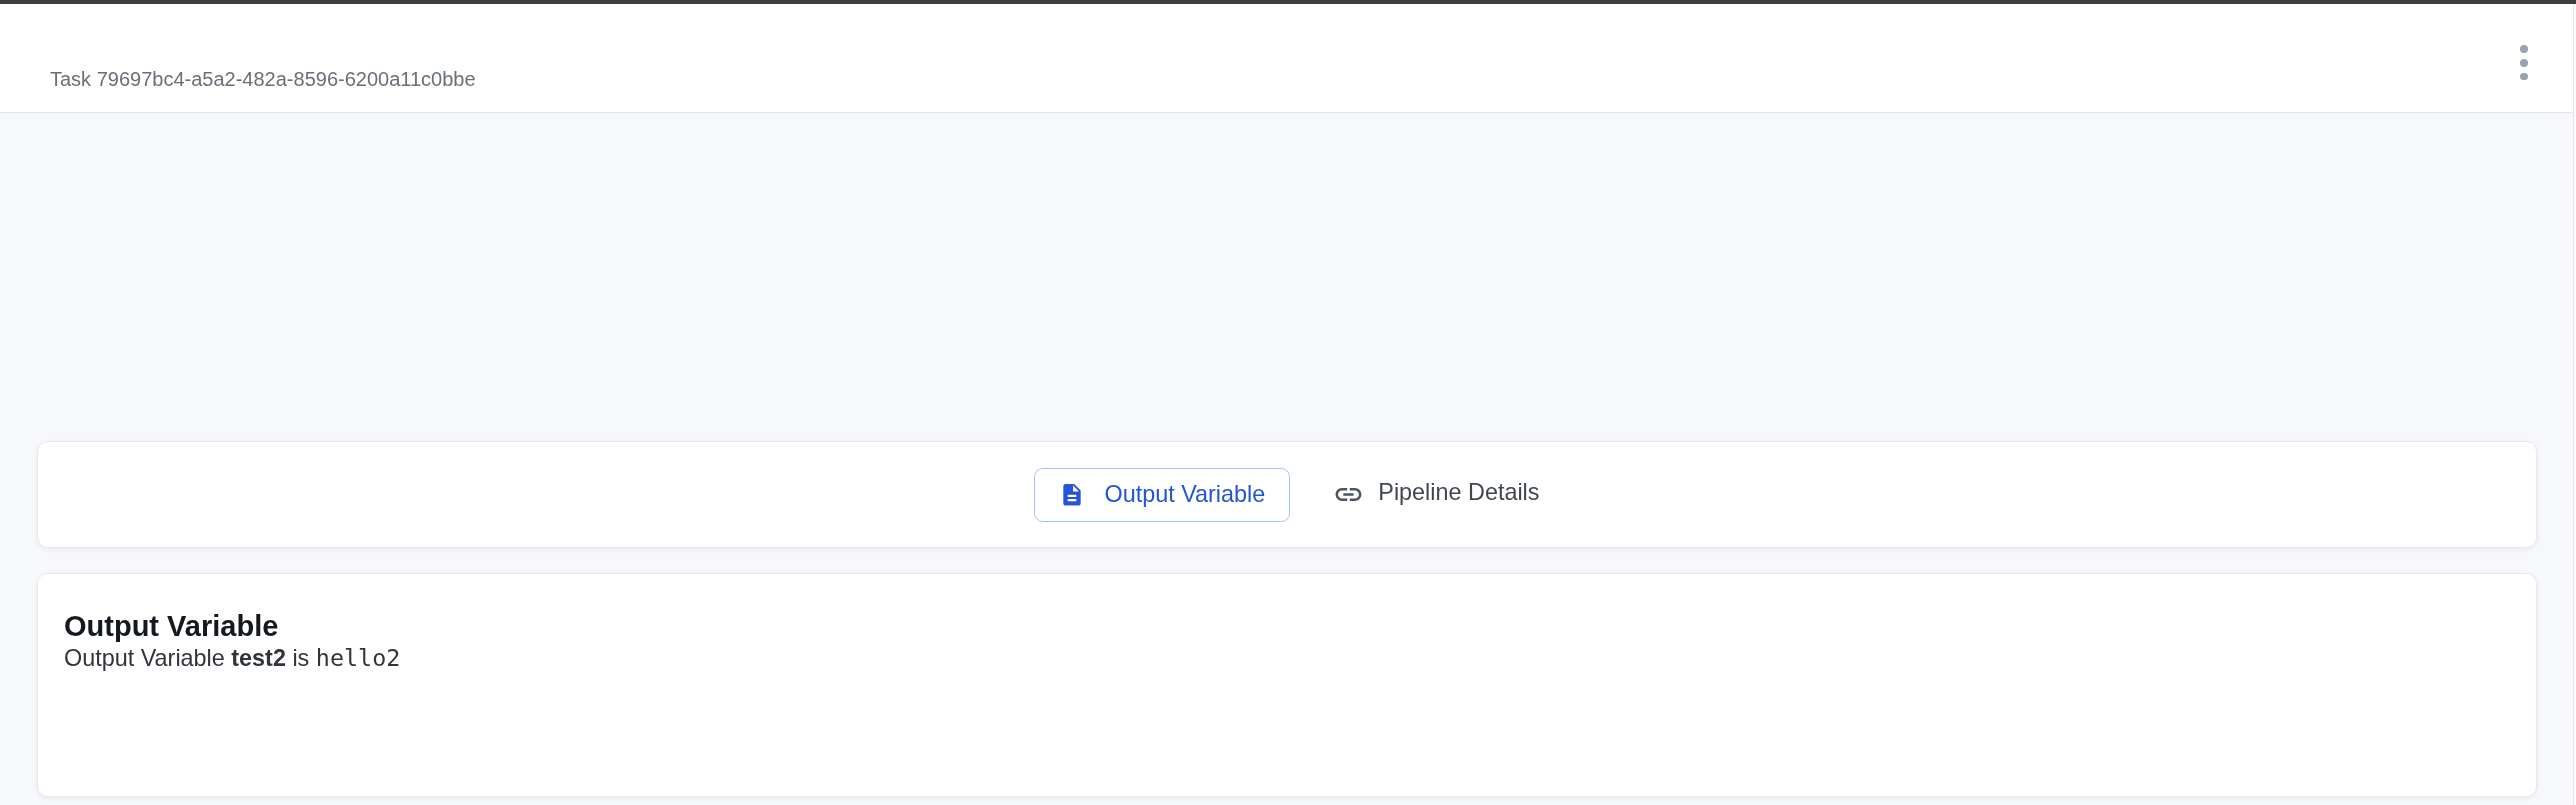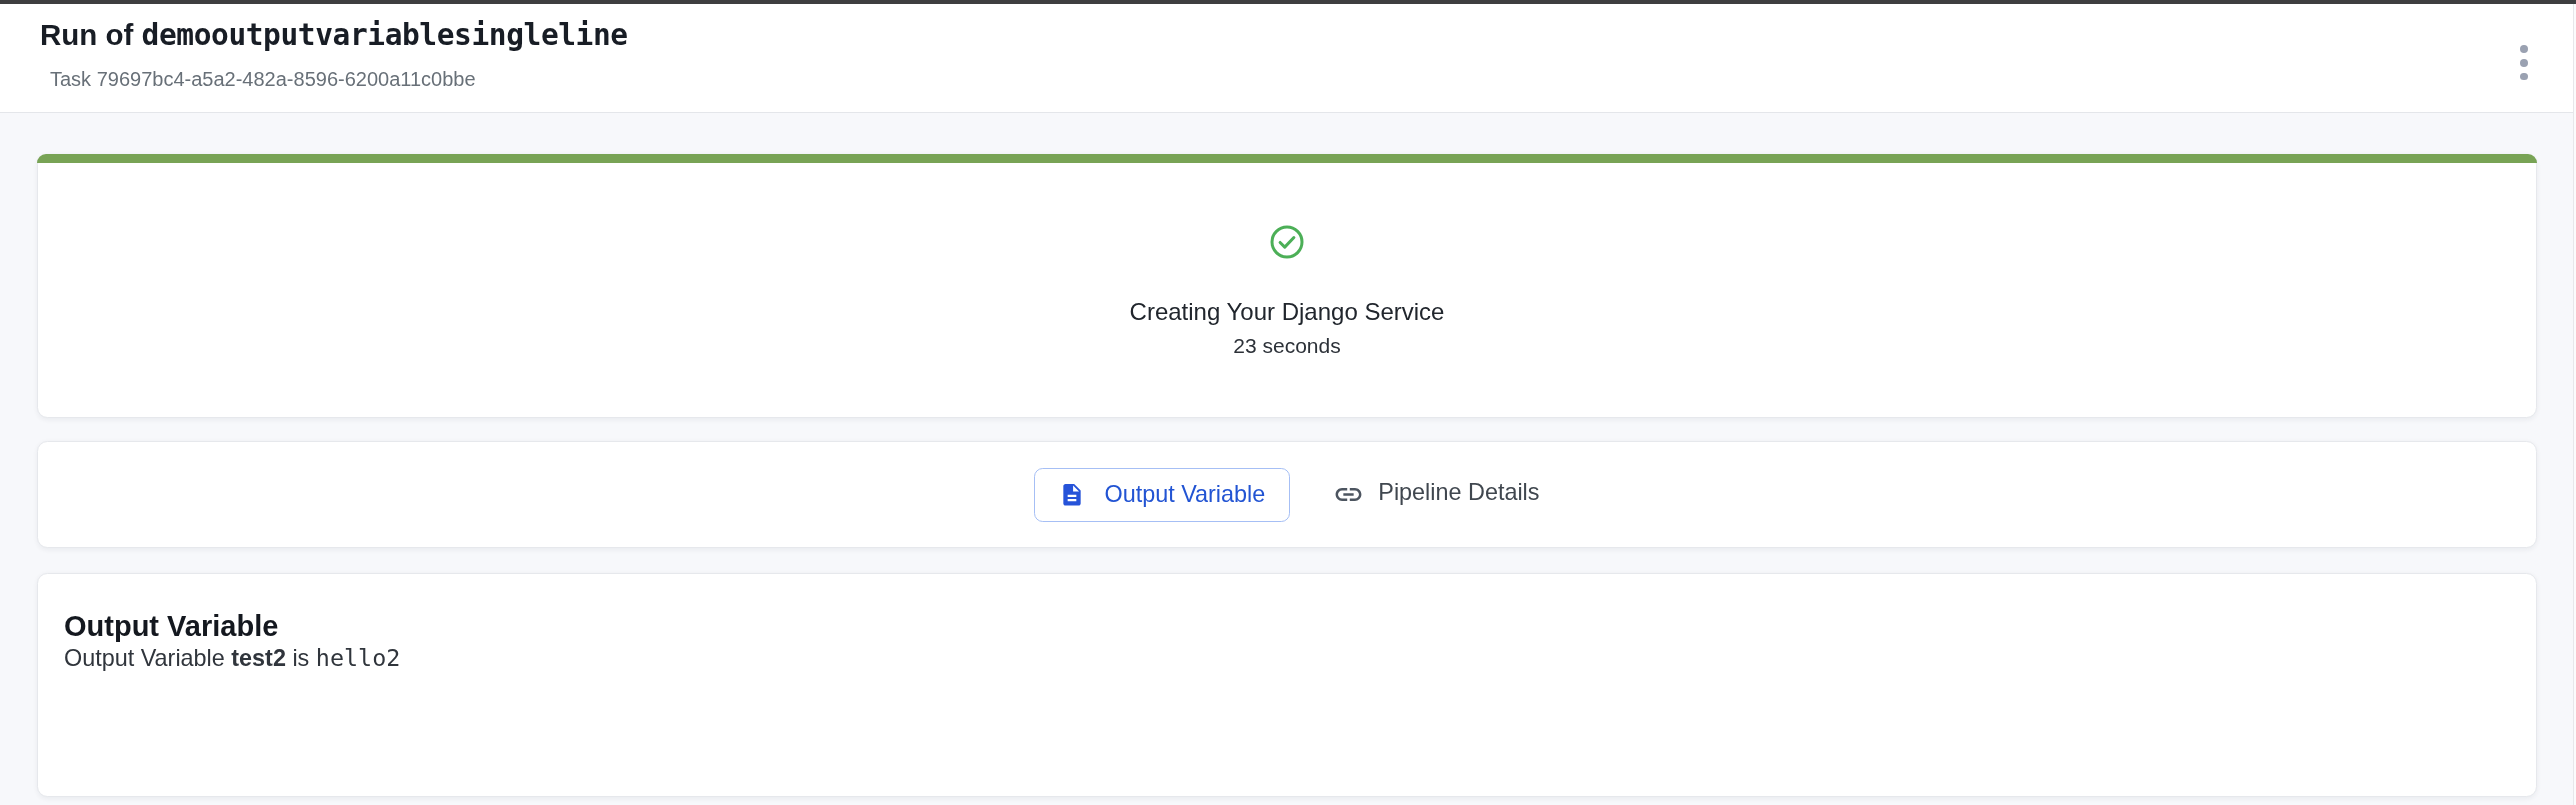--- a/index.html
+++ b/index.html
@@ -53,40 +53,30 @@
   svg{display:block;}
 </style>
 </head>
 <body>
 
 <div class="stage">
 
   <div class="topbar"></div>
 
   <div class="header">
-    <div class="title"><span>Run of </span><span class="mono">demooutputvariablesingleline</span></div>
     <div class="subtitle">Task 79697bc4-a5a2-482a-8596-6200a11c0bbe</div>
     <div class="kebab" title="">
       <i></i>
         <i></i>
         <i></i>
     </div>
   </div>
 
   <div class="scrolltrack"></div>
 
-  <div class="card card-status">
-    <div class="accentbar"></div>
-    <svg class="status-icon" viewBox="0 0 24 24" fill="none">
-      <circle cx="12" cy="12" r="10" stroke="#4caf57" stroke-width="2"></circle>
-      <path d="M7.4 12.3l3.1 3.1 6.1-6.4" stroke="#4caf57" stroke-width="2" stroke-linecap="round" stroke-linejoin="round"></path>
-    </svg>
-    <div class="status-title">Creating Your Django Service</div>
-    <div class="status-duration">23 seconds</div>
-  </div>
 
   <div class="card card-tabs">
     <button class="tab-btn">
       <svg width="26" height="29.5" viewBox="0 0 24 24">
         <path fill="#2653d9" d="M14 2H6c-1.1 0-2 .9-2 2v16c0 1.1.9 2 2 2h12c1.1 0 2-.9 2-2V8l-6-6zm2 16H8v-2h8v2zm0-4H8v-2h8v2zm-3-5V3.5L18.5 9H13z"></path>
       </svg>
       <span>Output Variable</span>
     </button>
     <div class="tab-plain">
       <svg width="31" height="31" viewBox="0 0 24 24">

